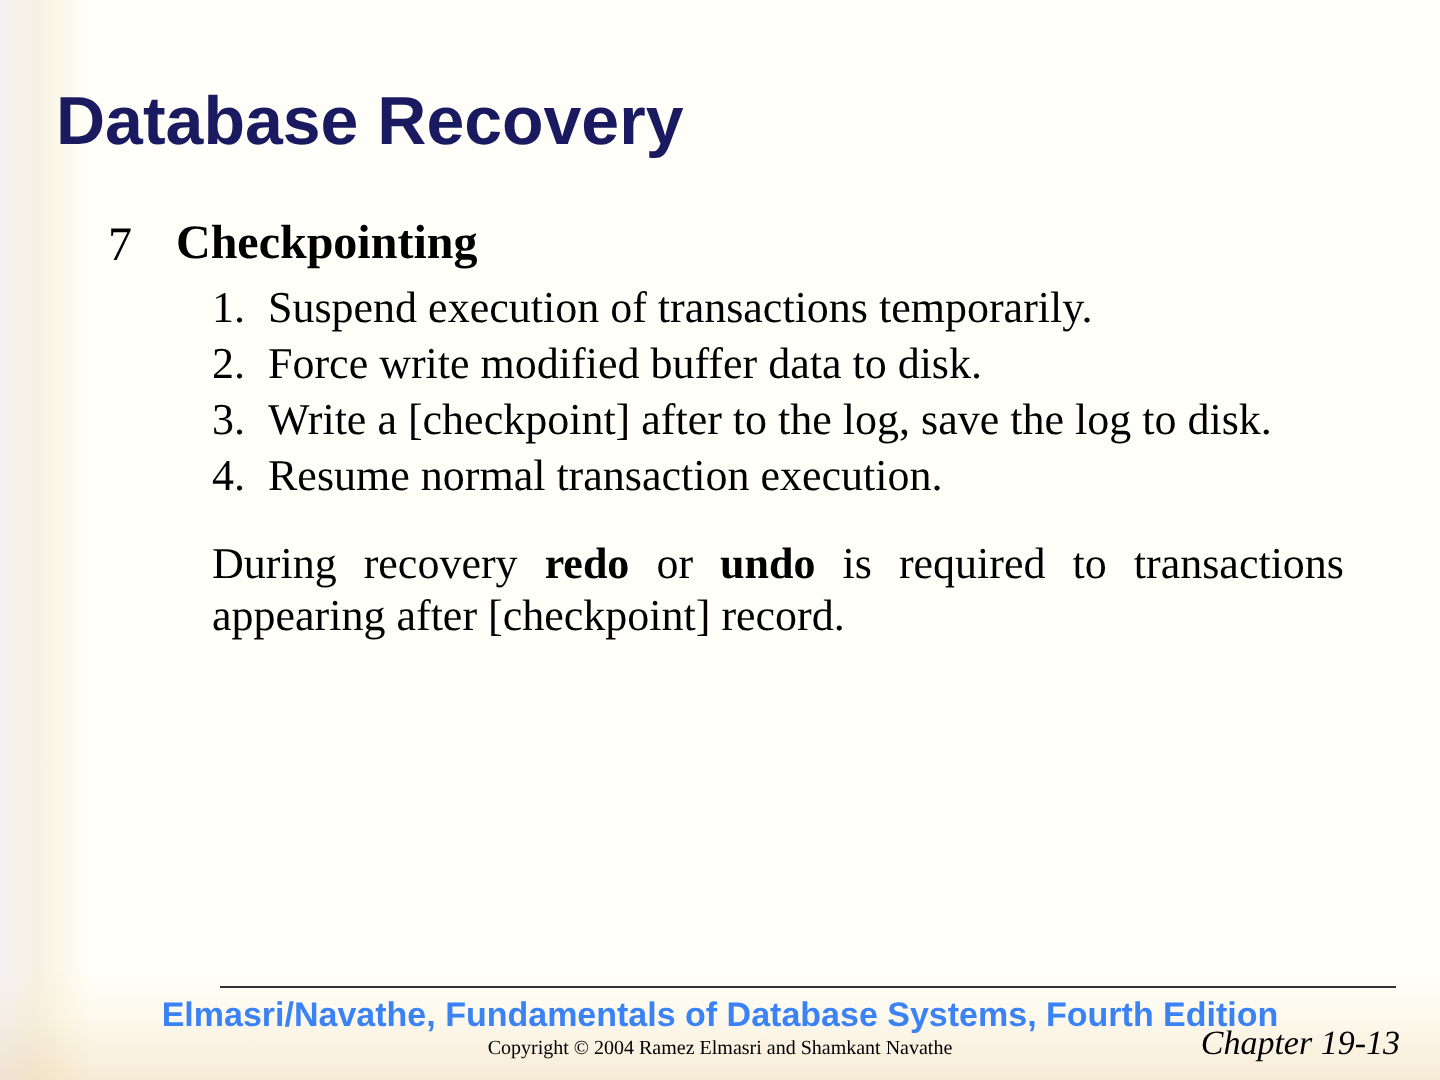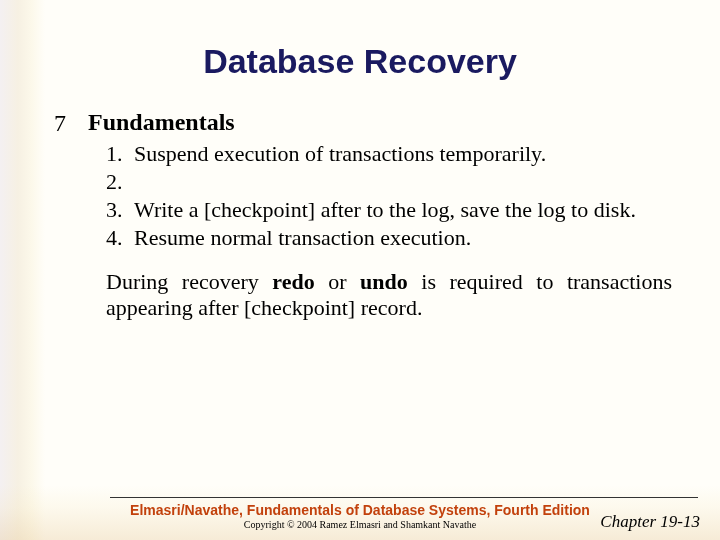--- a/index.html
+++ b/index.html
@@ -41,21 +41,21 @@
     width: 100%;
     height: 100%;
     padding: 0 28px;
     z-index: 1;
   }
   .title {
     font-family: Arial, Helvetica, sans-serif;
     font-weight: bold;
     font-size: 34px;
     color: #1a1a60;
-    text-align: center;
+    text-align: left;
     padding-top: 42px;
     padding-bottom: 28px;
   }
   .content {
     display: flex;
     align-items: flex-start;
     padding: 0 20px 0 26px;
   }
   .num {
     font-size: 24px;
@@ -111,22 +111,22 @@
     z-index: 2;
   }
   .footer-rule {
     border: none;
     border-top: 1px solid #333;
     margin: 0 22px 4px 110px;
   }
   .footer-main {
     font-family: Arial, Helvetica, sans-serif;
     font-weight: bold;
-    font-size: 14px;
-    color: #c2410c;
+    font-size: 17px;
+    color: #3b82f6;
   }
   .footer-sub {
     font-family: Liberation Serif, serif;
     font-size: 10px;
     color: #000;
     margin-top: 1px;
   }
   .chapter {
     position: absolute;
     right: 20px;
@@ -143,28 +143,29 @@
 <div class="bg-left"></div>
 <div class="bg-bottom"></div>
 
 <div class="slide">
 
   <div class="title">Database Recovery</div>
 
   <div class="content">
     <div class="num">7</div>
     <div class="body">
-      <div class="heading">Fundamentals</div>
+      <div class="heading">Checkpointing</div>
       <ol class="steps">
         <li>
           <span class="step-num">1.</span>
           <span>Suspend execution of transactions temporarily.</span>
         </li>
         <li>
           <span class="step-num">2.</span>
+          <span>Force write modified buffer data to disk.</span>
         </li>
         <li>
           <span class="step-num">3.</span>
           <span>Write a [checkpoint] after to the log, save the log to disk.</span>
         </li>
         <li>
           <span class="step-num">4.</span>
           <span>Resume normal transaction execution.</span>
         </li>
       </ol>

